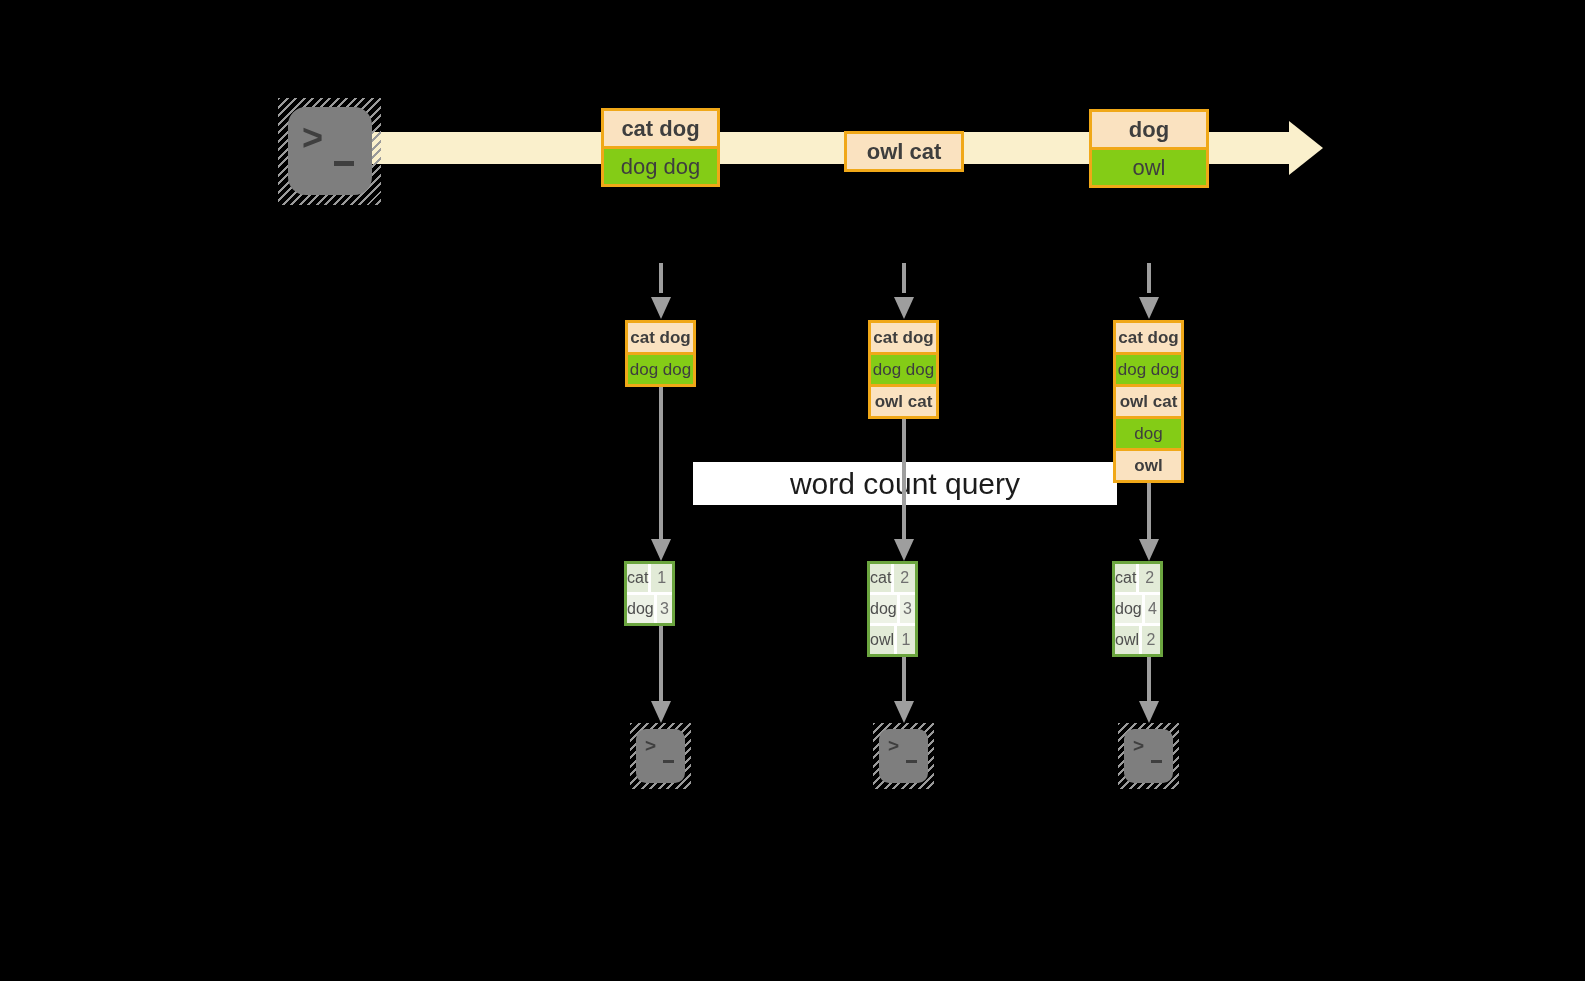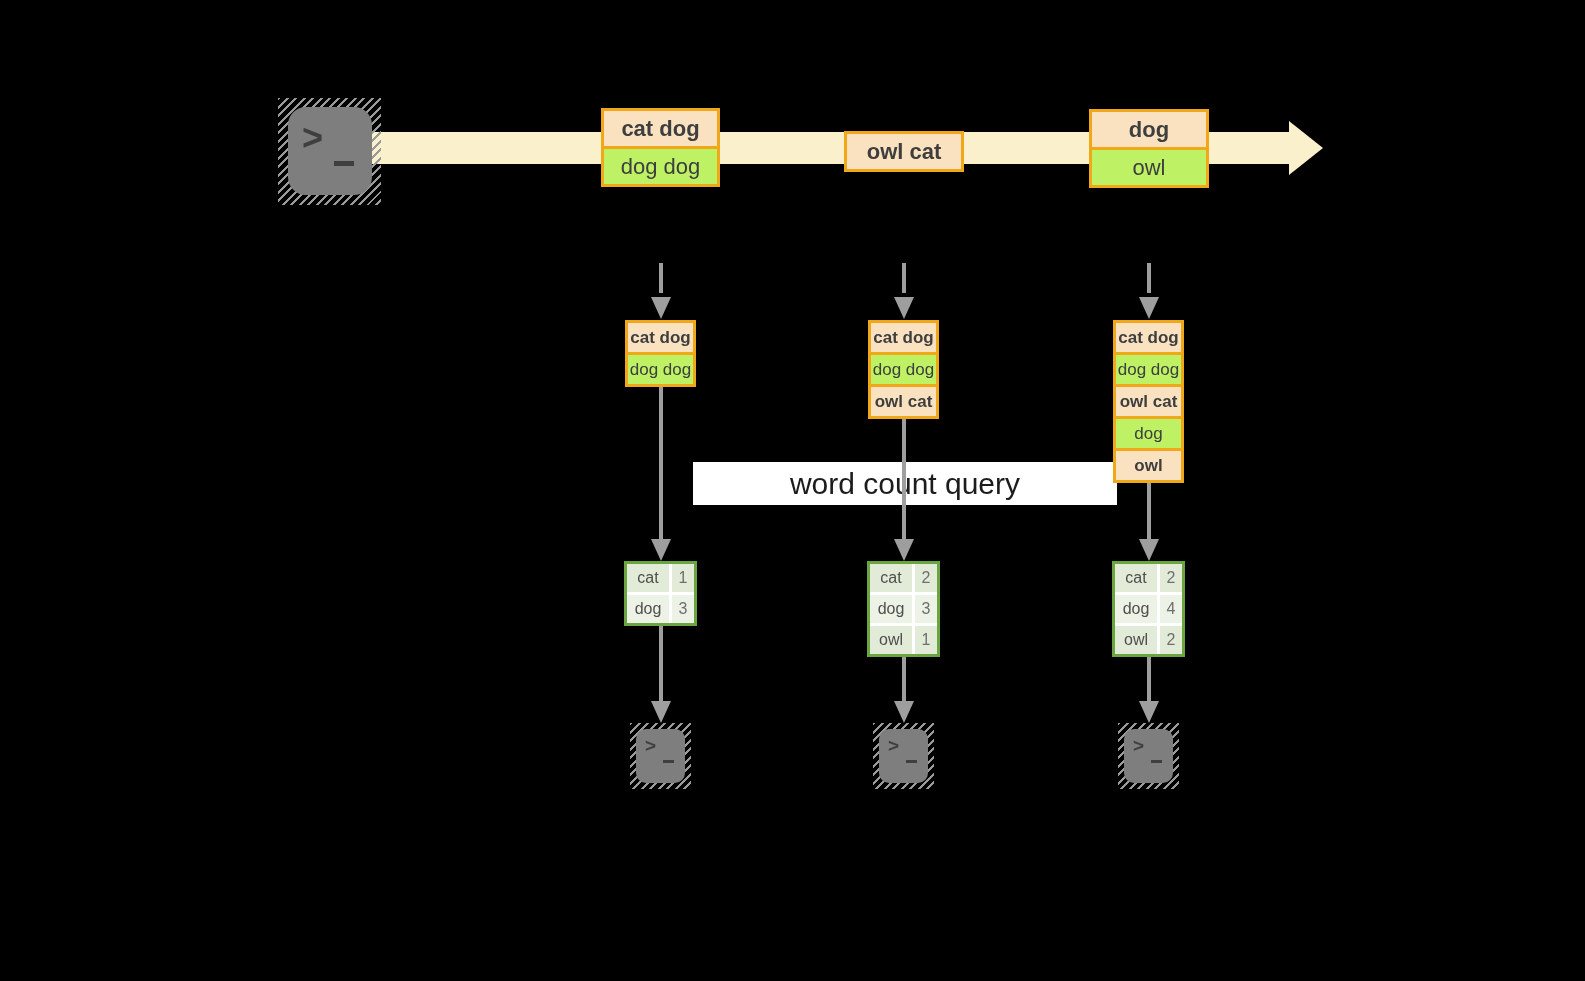--- a/index.html
+++ b/index.html
@@ -23,32 +23,32 @@
   .term.big .underscore{width:20px;height:5px;left:46px;top:54px;}
   .term.small{width:61px;height:66px;}
   .term.small .term-inner{left:6px;top:6px;right:6px;bottom:6px;border-radius:10px;}
   .term.small .prompt-glyph{font-size:19px;left:9px;top:6px;}
   .term.small .underscore{width:11px;height:3px;left:27px;top:31px;}
   
   .event-box{position:absolute;z-index:2;box-sizing:border-box;
     border:3px solid #F0A818;background:#F0A818;display:flex;flex-direction:column;gap:3px;}
   .event-row{height:35px;line-height:35px;text-align:center;font-size:22px;color:#3E3E3E;}
   .fill-dark{background:#FAE2C0;font-weight:bold;}
-  .fill-light{background:#bef264;}
+  .fill-light{background:#84cc16;}
   
   .dash{position:absolute;width:4px;background:#9E9E9E;z-index:6;}
   .vline{position:absolute;width:4px;background:#9E9E9E;z-index:6;}
   .arrow-head-down{position:absolute;width:0;height:0;z-index:6;
     border-left:10px solid transparent;border-right:10px solid transparent;border-top:22px solid #9E9E9E;}
   
   .stack{position:absolute;width:71px;box-sizing:border-box;z-index:8;
     border:3px solid #F0A818;background:#F0A818;display:flex;flex-direction:column;gap:3px;}
   .stack-row{height:29px;line-height:29px;text-align:center;font-size:17px;color:#3E3E3E;}
   
-  .count-table{position:absolute;width:73px;box-sizing:border-box;z-index:8;
+  .count-table{position:absolute;width:51px;box-sizing:border-box;z-index:8;
     border:3px solid #6BA53F;background:#FFFFFF;display:flex;flex-direction:column;gap:3px;}
   .count-row{display:flex;gap:3px;height:28px;}
   .count-word{flex:1;line-height:28px;text-align:center;font-size:16px;color:#4E4E4E;}
   .count-num{width:22px;line-height:28px;text-align:center;font-size:16px;color:#6F6F6F;}
   .g-dark{background:#E2EBD7;}
   .g-light{background:#EDF2E6;}
   
   .query-box{position:absolute;left:693px;top:462px;width:424px;height:43px;background:#FFFFFF;z-index:4;
     text-align:center;line-height:43px;font-size:30px;color:#1C1C1C;}
 </style>

